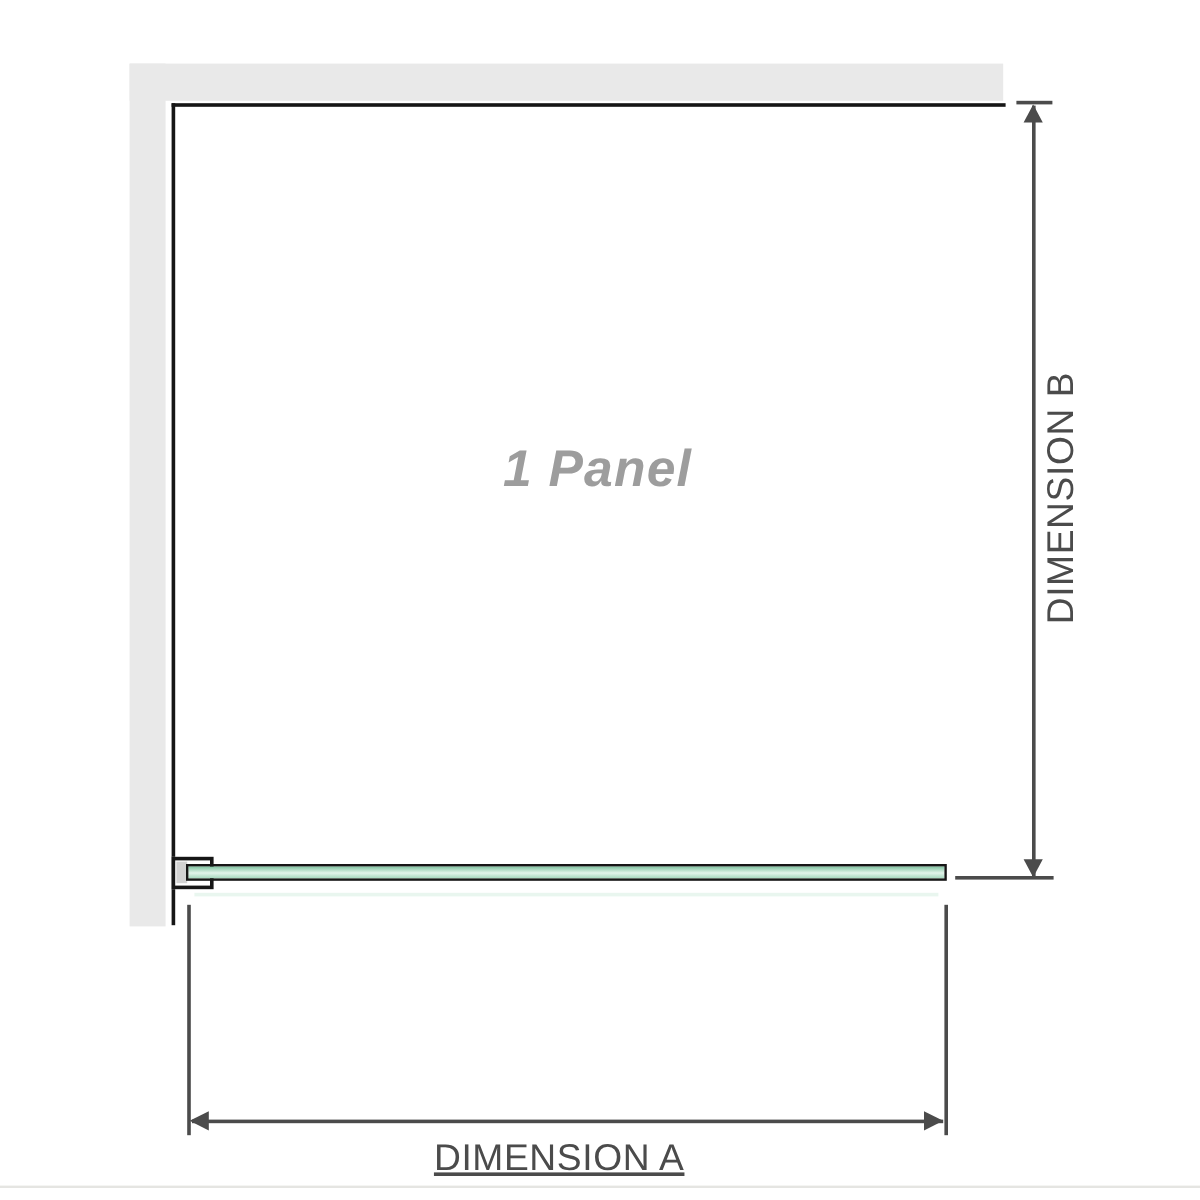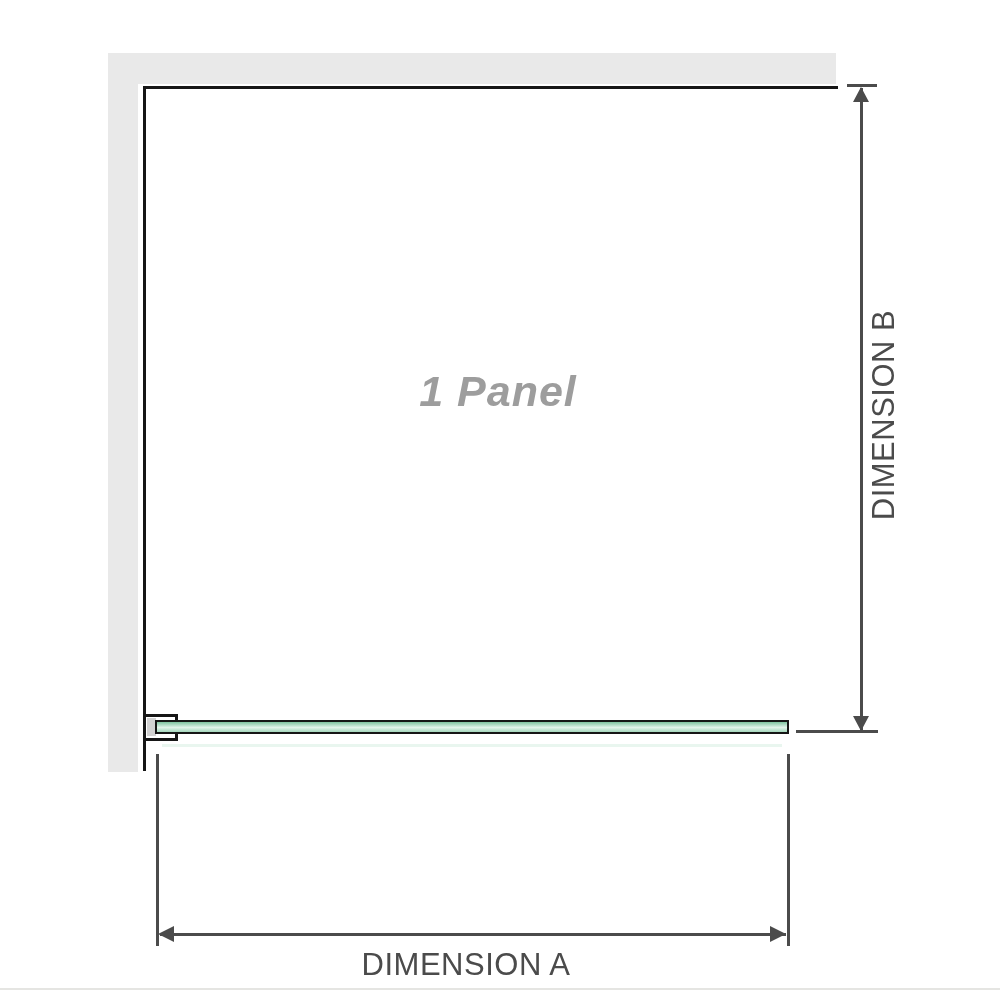--- a/index.html
+++ b/index.html
@@ -84,21 +84,21 @@
   .arrow-left {
     left:158px; top:926px; width:0; height:0;
     border-top:8px solid transparent; border-bottom:8px solid transparent;
     border-right:16px solid var(--dim);
   }
   .arrow-right {
     left:770px; top:926px; width:0; height:0;
     border-top:8px solid transparent; border-bottom:8px solid transparent;
     border-left:16px solid var(--dim);
   }
-  .dima-label { left:316px; top:949px; width:300px; text-align:center; }
+  .dima-label { left:316px; top:949px; width:300px; text-align:center;text-decoration:underline; }
 
   .bottom-rule { left:0; top:988px; width:1000px; height:2px; background: var(--rule); }
 </style>
 </head>
 <body>
 
 <div class="canvas">
 
   <div class="abs wall-top"></div>
   <div class="abs wall-left"></div>

